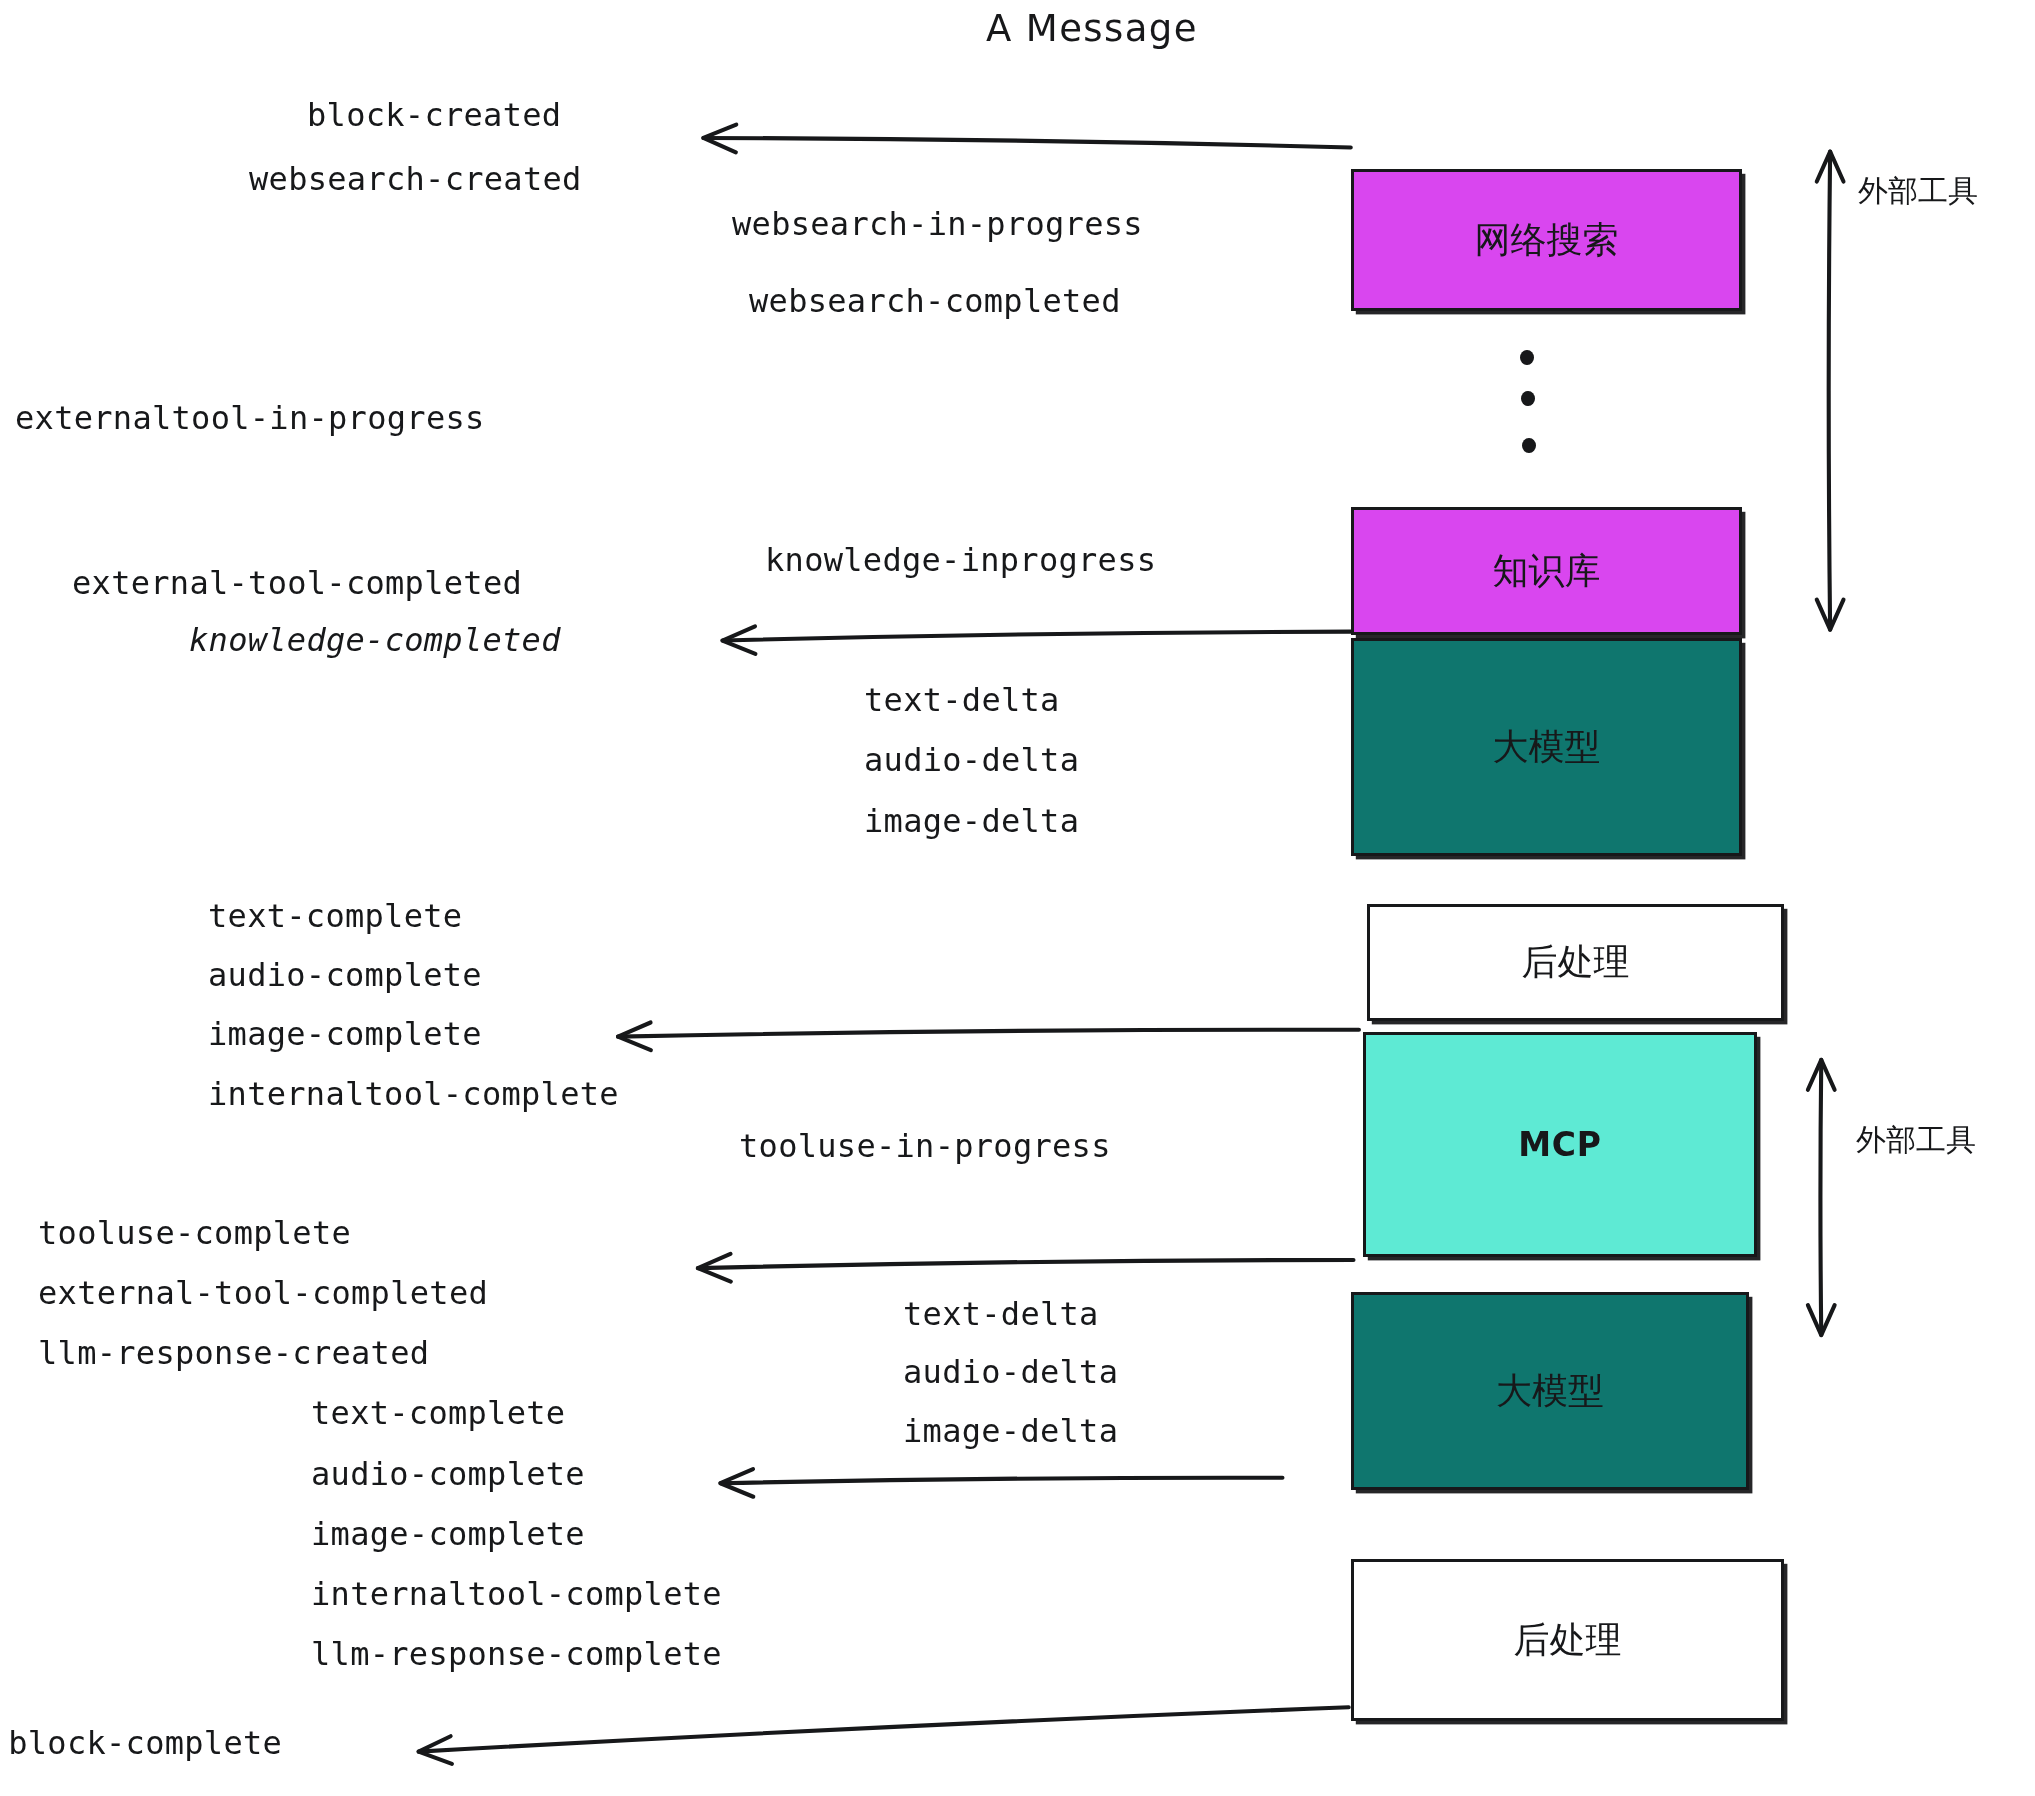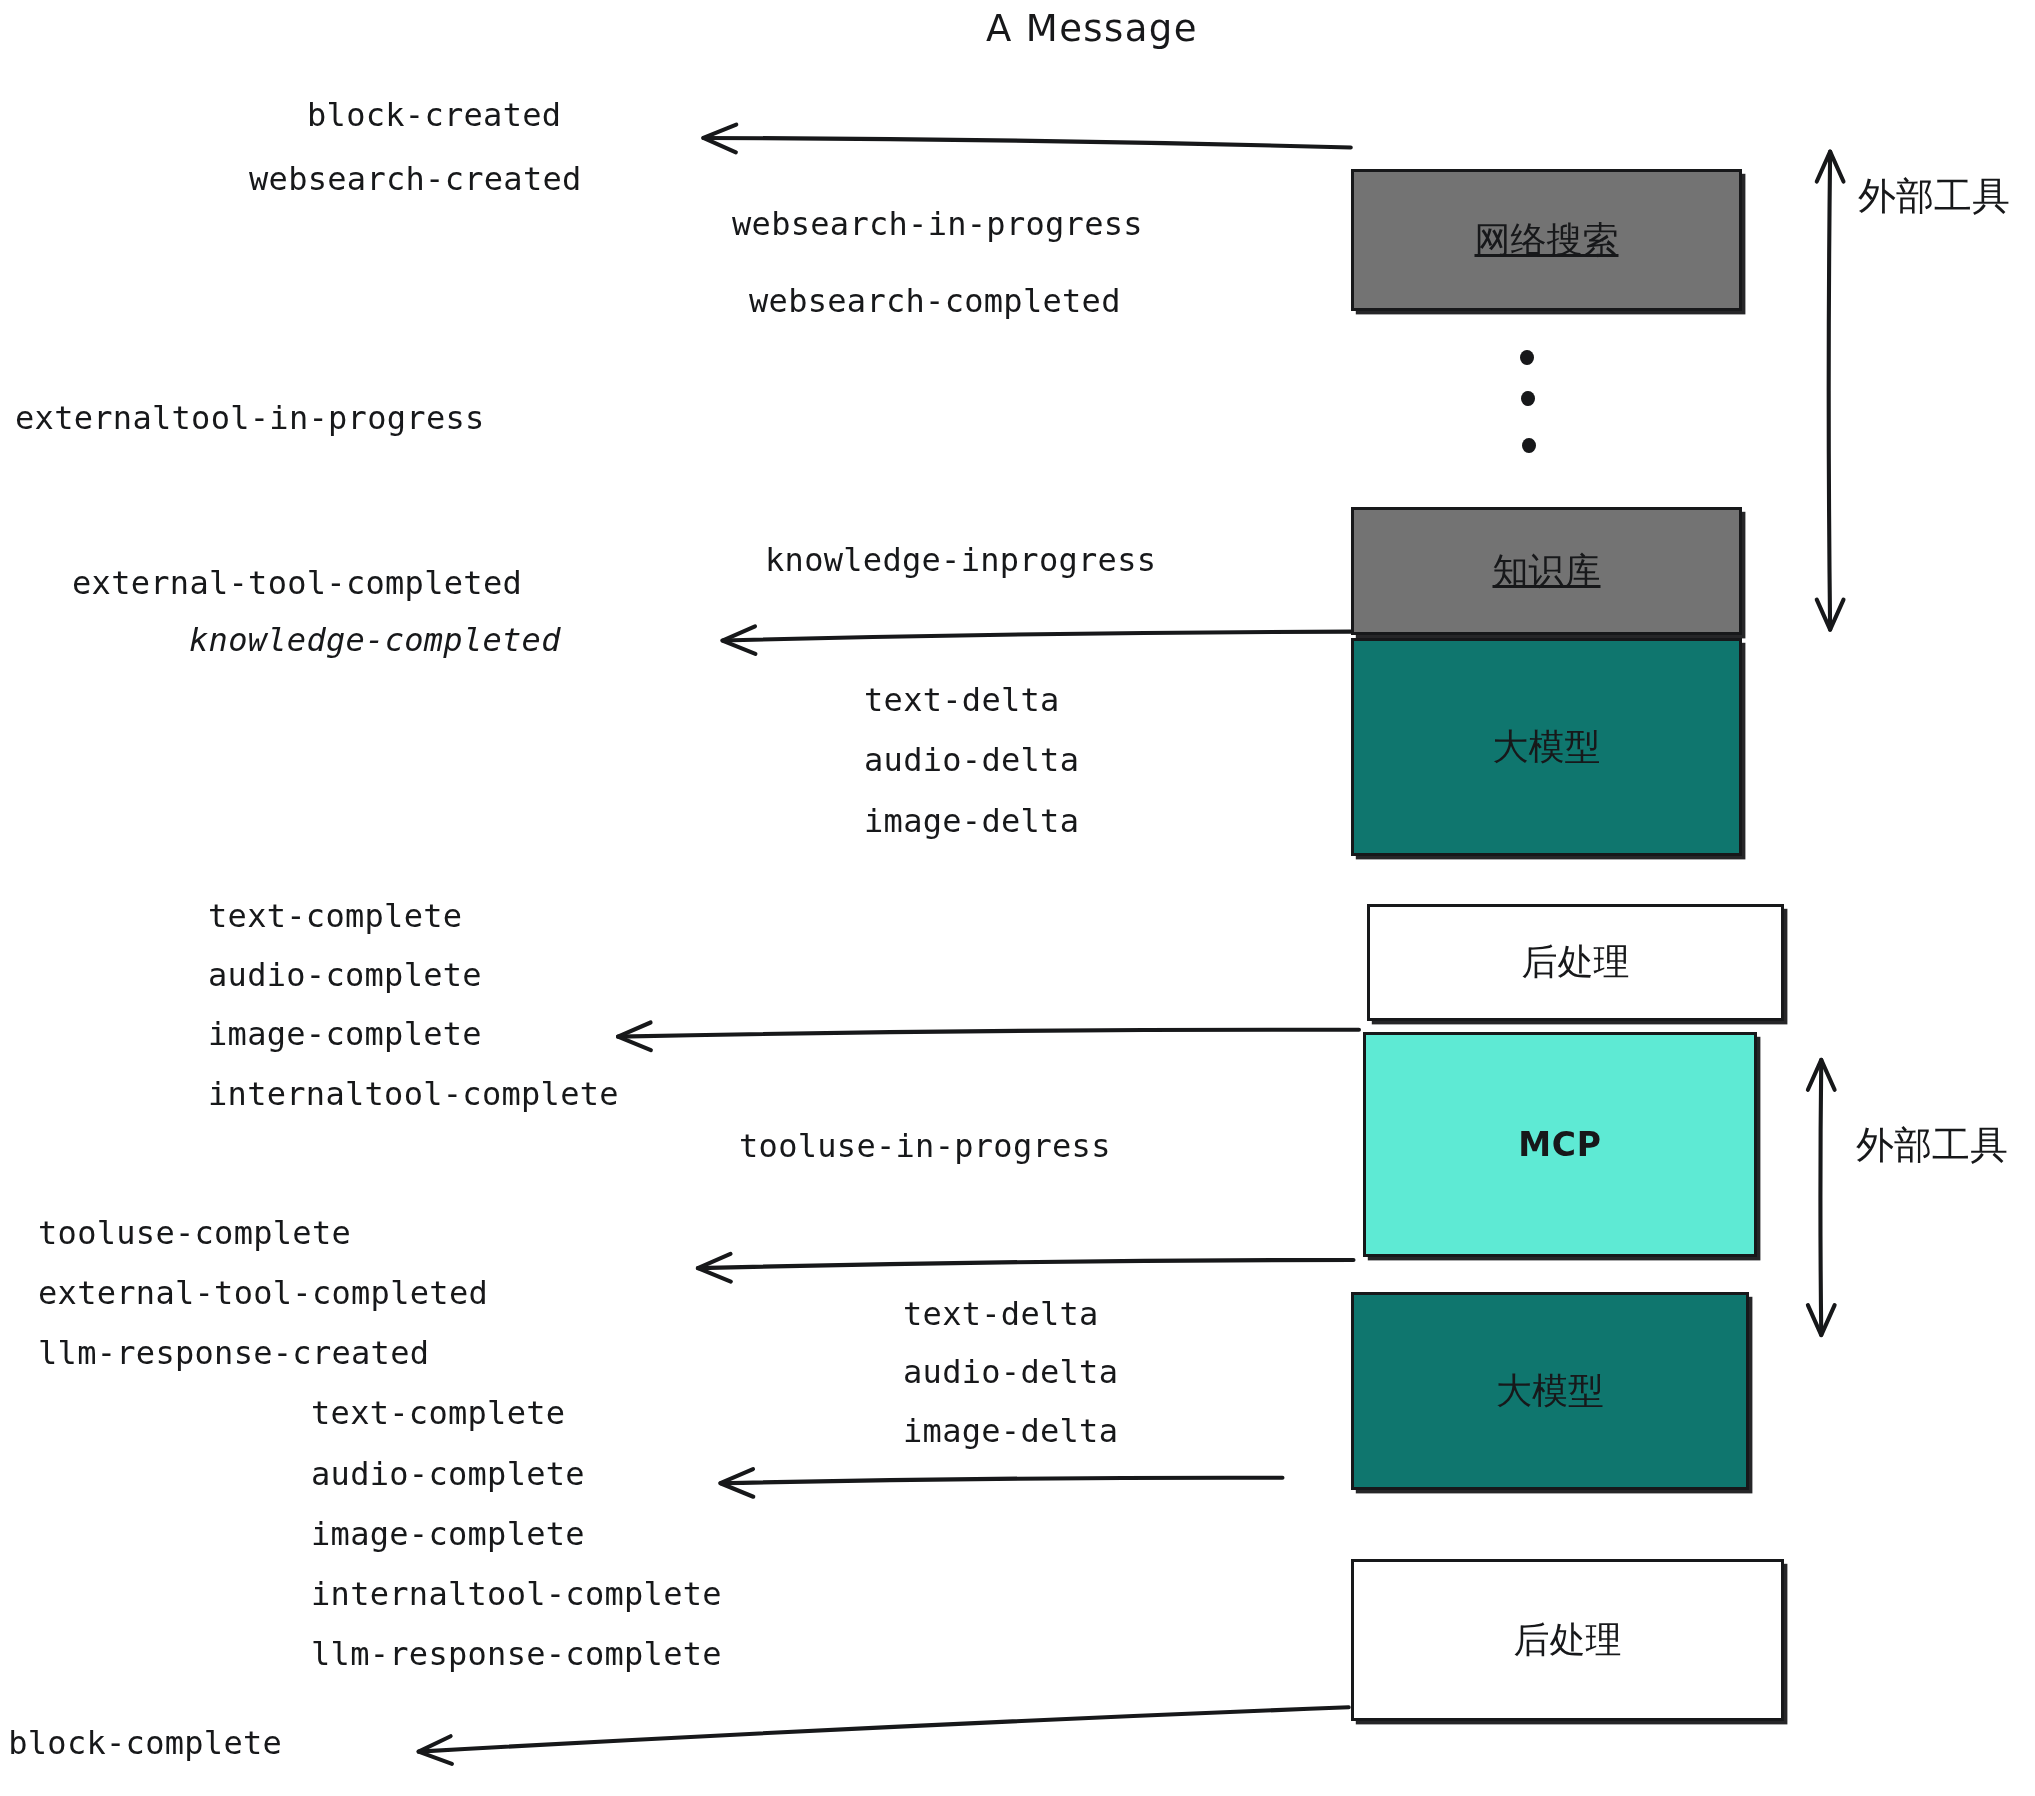--- a/index.html
+++ b/index.html
@@ -35,30 +35,30 @@
   .box{
     position:absolute;
     box-sizing:border-box;
     border:3.4px solid #17181a;
     display:flex;align-items:center;justify-content:center;
     font-family:"DejaVu Sans","Liberation Sans",sans-serif;
     font-size:36px;
     color:#17181a;
     box-shadow:4.1px 4.1px 0 -0.7px rgba(20,20,22,0.92);
   }
-  .box.pink{background:#737373;text-decoration:underline;}
+  .box.pink{background:#d946ef;}
   .box.green{background:#0f766e;}
   .box.yellow{background:#5eead4;text-align:right;}
   .box.white{background:#ffffff;}
   .box.mcp{font-family:"DejaVu Sans","Liberation Sans",sans-serif;font-size:33px;font-weight:700;letter-spacing:0.7px;}
 
   .side-label{
     position:absolute;
     font-family:"DejaVu Sans","Liberation Sans",sans-serif;
-    font-size:38px;
+    font-size:30px;
     color:#17181a;
     white-space:nowrap;
   }
   .dots{position:absolute;}
   .dot{position:absolute;width:13.7px;height:15px;border-radius:50%;background:#17181a;}
 </style>
 </head>
 <body>
 
 <div id="stage">

